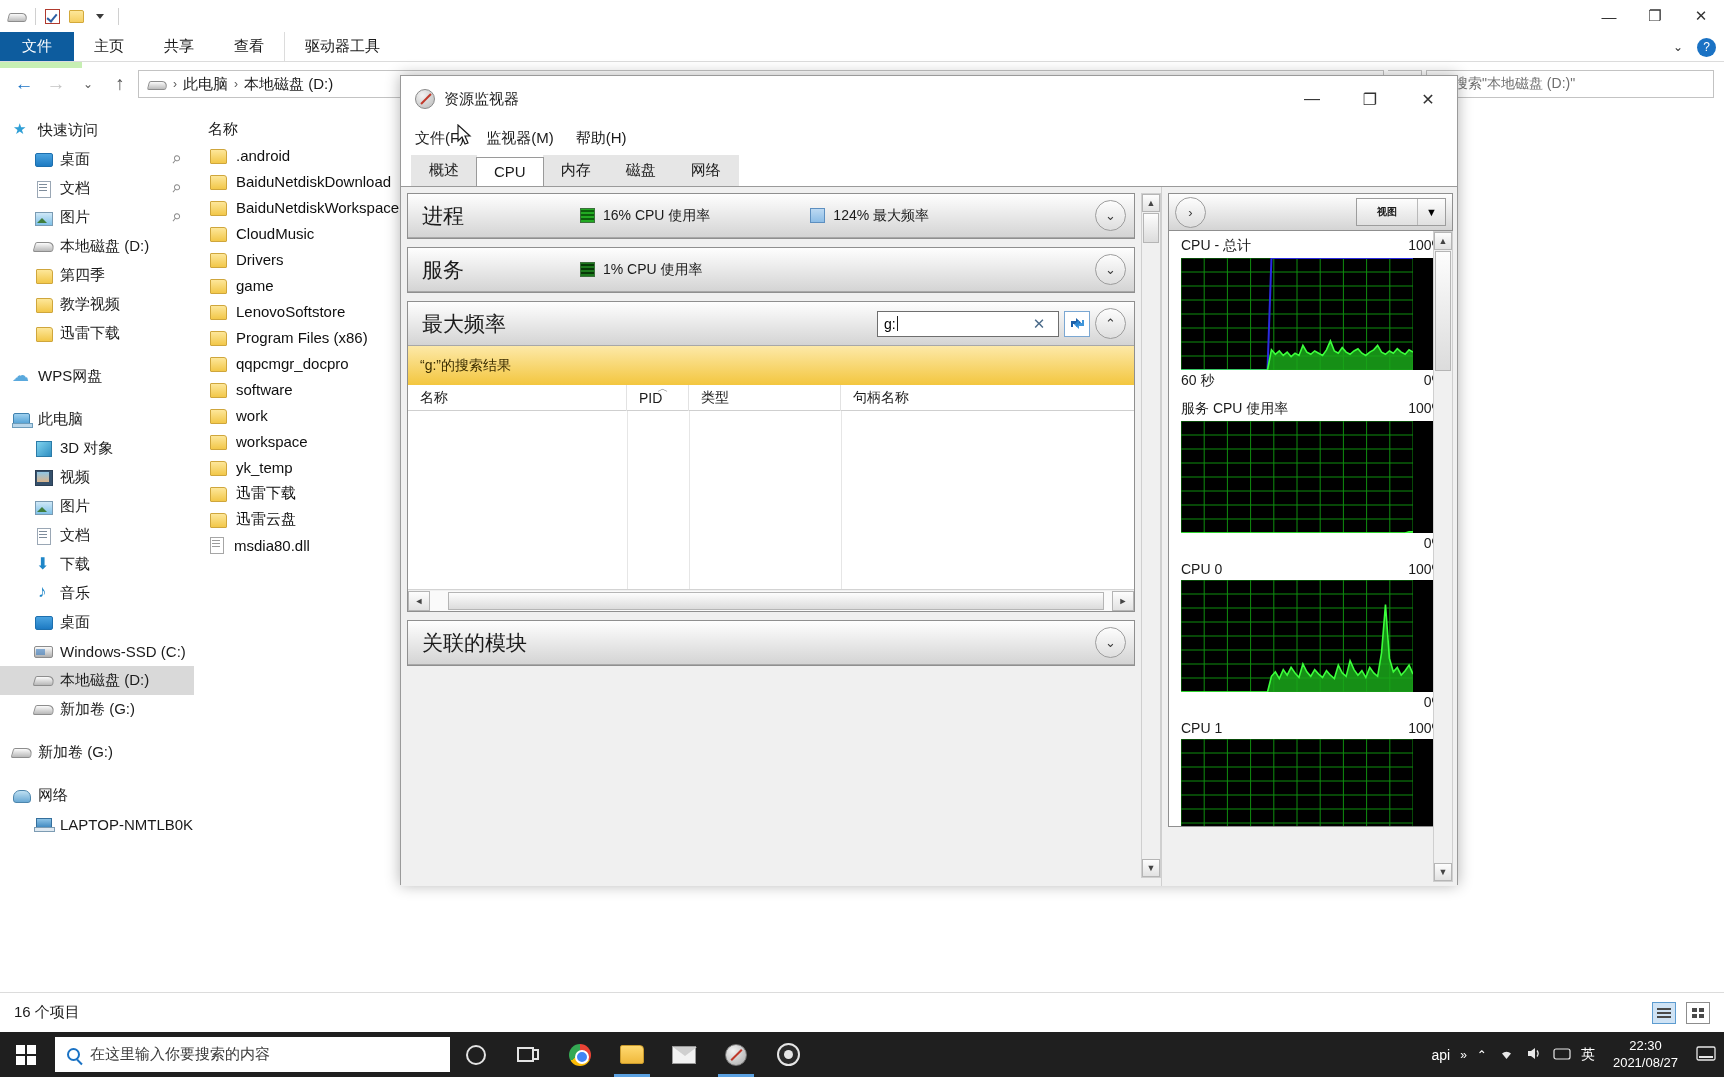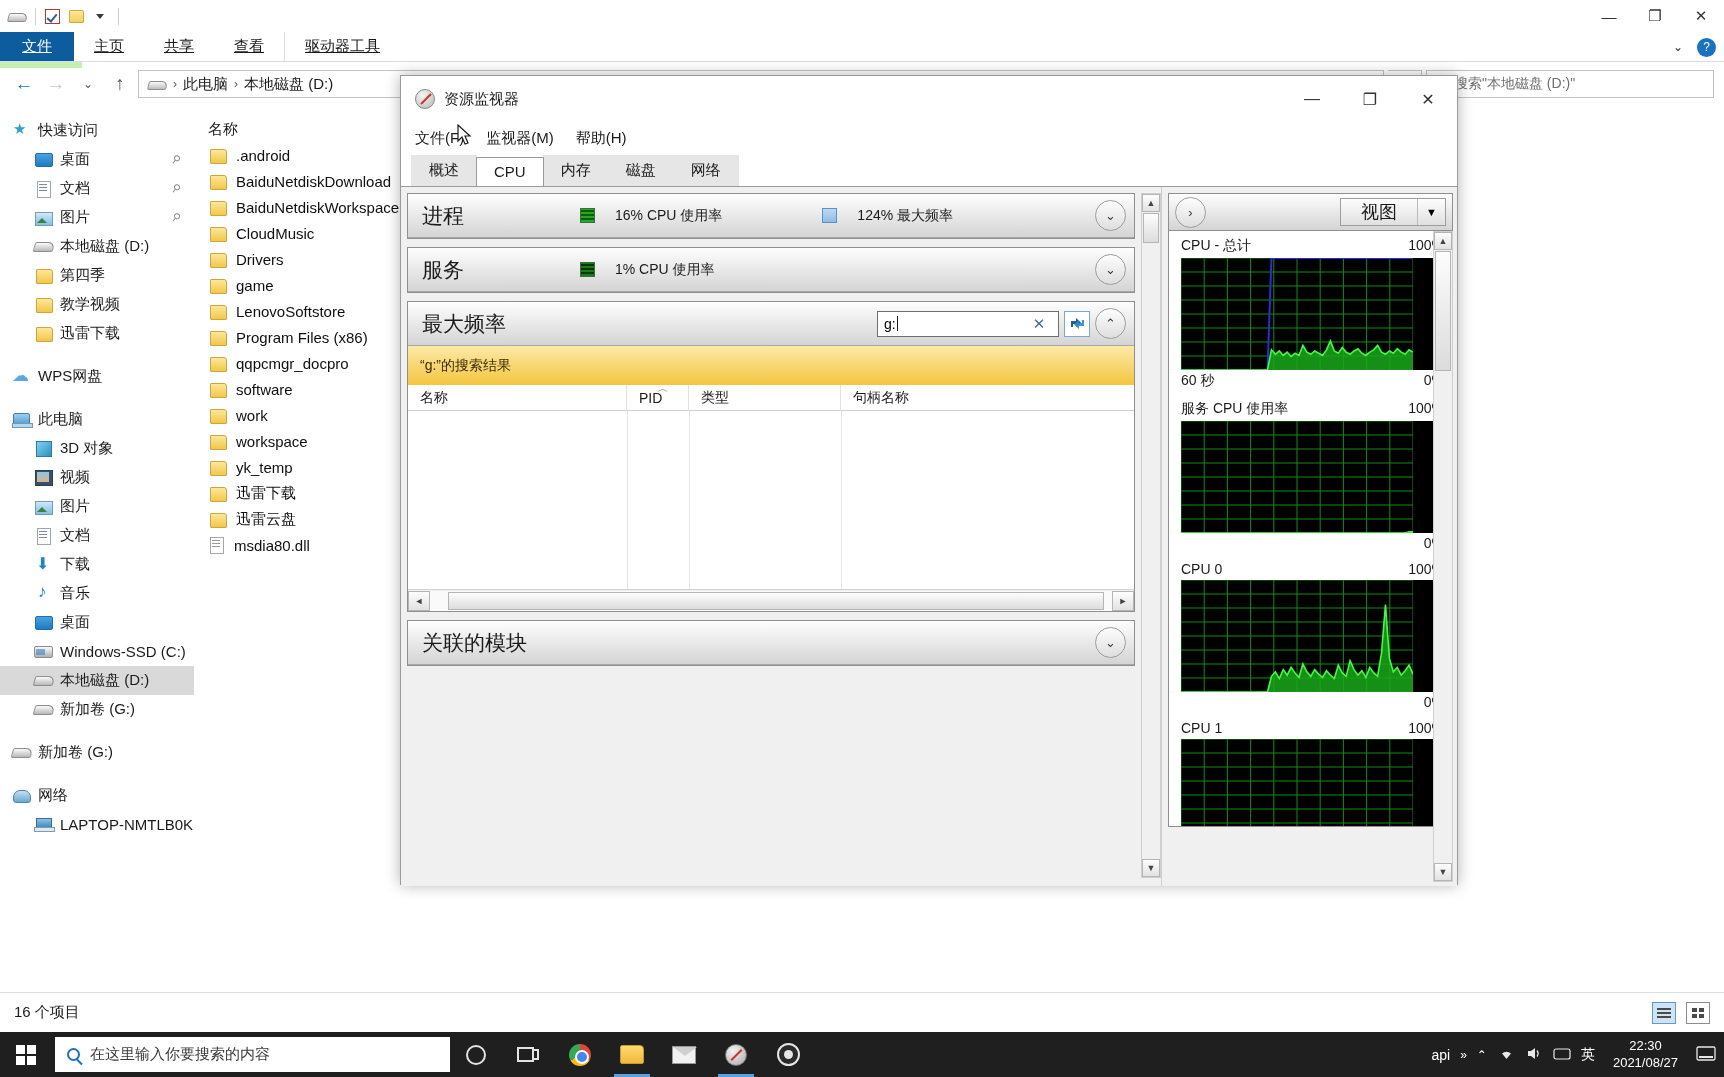--- a/index.html
+++ b/index.html
@@ -31,21 +31,21 @@
 
   .title-center { position:absolute; left:0; right:0; top:0; height:32px; display:flex; justify-content:flex-start; pointer-events:none;margin-top:36px;}
   .mgmt-tab { background:#c7efb3; color:#1e6b1e; font-size:15px; padding:6px 26px 7px; }
   .win-title { color:#8a8a8a; font-size:15px; margin-left:22px; }
 
   .wbtns { position:absolute; right:0; top:0; height:32px; display:flex; }
   .wbtn { width:46px; height:32px; display:flex; align-items:center; justify-content:center; color:#333; font-size:15px;}
 
   
   .ribbon { height:30px; display:flex; align-items:stretch; background:#fff; border-bottom:1px solid #dcdcdc; position:relative;}
-  .rtab { display:flex; align-items:center; padding:0 20px; font-size:15px; color:#1b1b1b;text-decoration:underline;}
+  .rtab { display:flex; align-items:center; padding:0 20px; font-size:15px; color:#1b1b1b;}
   .rtab.file { background:#0d5c9e; color:#fff; padding:0 22px; }
   .rtab.sel-green { border-left:1px solid #dcdcdc; }
   .ribbon-right { position:absolute; right:8px; top:0; height:30px; display:flex; align-items:center; gap:14px; color:#333;}
   .ribbon-right .chev { font-size:12px; }
   .help-circle { width:19px;height:19px;border-radius:50%;background:#1a72c4;color:#fff;font-size:12px;display:flex;align-items:center;justify-content:center;}
 
   
   .addr-row { height:44px; display:flex; align-items:center; padding:0 10px; gap:4px; background:#fff; }
   .nav-ic { width:28px; height:28px; display:flex; align-items:center; justify-content:center; color:#5a5a5a; font-size:19px;}
   .nav-ic.back{ color:#1a72c4;}
@@ -131,21 +131,21 @@
 
   .rm-content { display:flex; height:calc(810px - 46px - 33px - 32px); background:#f0f0f0; }
   .rm-left { flex:1; padding:6px 0 0 6px; position:relative; overflow:hidden;}
   .rm-leftscroll { position:absolute; right:0; top:6px; bottom:8px; width:20px; background:#f0f0f0; border:1px solid #cfcfcf;}
   .sbtn { height:18px; background:linear-gradient(#fdfdfd,#e2e2e2); border:1px solid #b5b5b5; display:flex;align-items:center;justify-content:center;font-size:9px;color:#444;}
   .sthumb { position:absolute; left:1px; right:1px; top:19px; height:30px; background:linear-gradient(#fdfdfd,#dcdcdc); border:1px solid #b5b5b5;}
 
   .panel { border:1px solid #8f8f8f; background:#fff; margin:0 26px 8px 0; }
   .panel-head { height:44px; background:linear-gradient(#fefefe,#d4d4d4); display:flex; align-items:center; padding:0 8px 0 14px; position:relative; border-bottom:1px solid #a8a8a8;}
   .panel-title { font-size:21px; color:#1b1b1b; font-weight:400; }
-  .kpi { display:flex; align-items:center; gap:20px; font-size:14px; color:#1b1b1b;}
+  .kpi { display:flex; align-items:center; gap:8px; font-size:14px; color:#1b1b1b;}
   .sw { width:15px;height:15px; border:1px solid #3c6f3c;
      background:repeating-linear-gradient(0deg,#22aa22 0 2px,#0b5f0b 2px 4px),#0b5f0b;}
   .sw.blue { border-color:#5d8fc0; background:linear-gradient(#bcd9f2,#8dbde6);}
   .sw.dark { background:repeating-linear-gradient(0deg,#1c7a1c 0 2px,#063806 2px 4px),#063806;}
   .chev-btn { width:31px;height:31px;border-radius:50%; background:linear-gradient(#fdfdfd,#dedede); border:1px solid #9d9d9d;
      display:flex;align-items:center;justify-content:center; color:#3b3b3b; font-size:13px;}
   .rm-search { width:182px; height:26px; border:1px solid #6e6e6e; background:#fff; display:flex; align-items:center; padding:0 6px; font-size:14px; position:relative;}
   .caretbar { display:inline-block; width:1px; height:15px; background:#1b1b1b; margin-left:1px;}
   .xbtn { width:26px; height:26px; display:flex;align-items:center;justify-content:center; color:#4b6b8a; font-size:15px;}
   .refresh2 { width:26px;height:26px; display:flex;align-items:center;justify-content:center; color:#1c5fa8; font-size:15px; border:1px solid #7ba7d2; background:#fff;}
@@ -158,21 +158,21 @@
   .colline { position:absolute; top:0; bottom:0; width:1px; background:#e6e6e6;}
   .hscroll { height:22px; background:#f0f0f0; border-top:1px solid #d3d3d3; display:flex; align-items:center;}
   .hs-btn { width:22px;height:20px; display:flex;align-items:center;justify-content:center; font-size:9px; color:#444; background:linear-gradient(#fdfdfd,#e2e2e2); border:1px solid #b5b5b5;}
   .hs-track { flex:1; height:20px; background:#fafafa; position:relative; }
   .hs-thumb { position:absolute; left:18px; right:8px; top:1px; bottom:1px; background:linear-gradient(#fdfdfd,#dcdcdc); border:1px solid #b5b5b5;}
 
   
   .rm-right { width:296px; border-left:1px solid #cfcfcf; background:#f0f0f0; padding:6px 4px 4px 6px; position:relative;}
   .gr-head { height:38px; background:linear-gradient(#fefefe,#d4d4d4); border:1px solid #8f8f8f; display:flex; align-items:center; padding:0 6px; gap:8px;}
   .view-btn { margin-left:auto; display:flex; align-items:stretch; border:1px solid #9d9d9d; height:28px; background:linear-gradient(#fdfdfd,#e0e0e0);}
-  .view-btn .lbl { padding:0 20px; display:flex;align-items:center; font-size:18px; color:#1b1b1b;}
+  .view-btn .lbl { padding:0 20px; display:flex;align-items:center; font-size:10px; color:#1b1b1b;font-weight:bold;}
   .view-btn .dd { width:28px; border-left:1px solid #b9b9b9; display:flex;align-items:center;justify-content:center; font-size:11px;}
   .gr-wrap { background:#fff; border:1px solid #8f8f8f; border-top:none; height:596px; overflow:hidden; position:relative;}
   .gr-block { padding:4px 8px 0 12px; }
   .gr-top { display:flex; justify-content:space-between; font-size:14px; color:#1b1b1b; padding:2px 0 3px;}
   .gr-canvas { position:relative; background:#000; height:112px; }
   .gr-bottom { display:flex; justify-content:space-between; font-size:14px; color:#1b1b1b; padding:2px 0 4px;}
   .rm-rightscroll { position:absolute; right:4px; top:44px; width:20px; bottom:4px; background:#f0f0f0; border:1px solid #cfcfcf;}
 
   
   #taskbar { position:absolute; left:0; bottom:0; width:1724px; height:45px; background:#1f1f1f; display:flex; align-items:center; }

